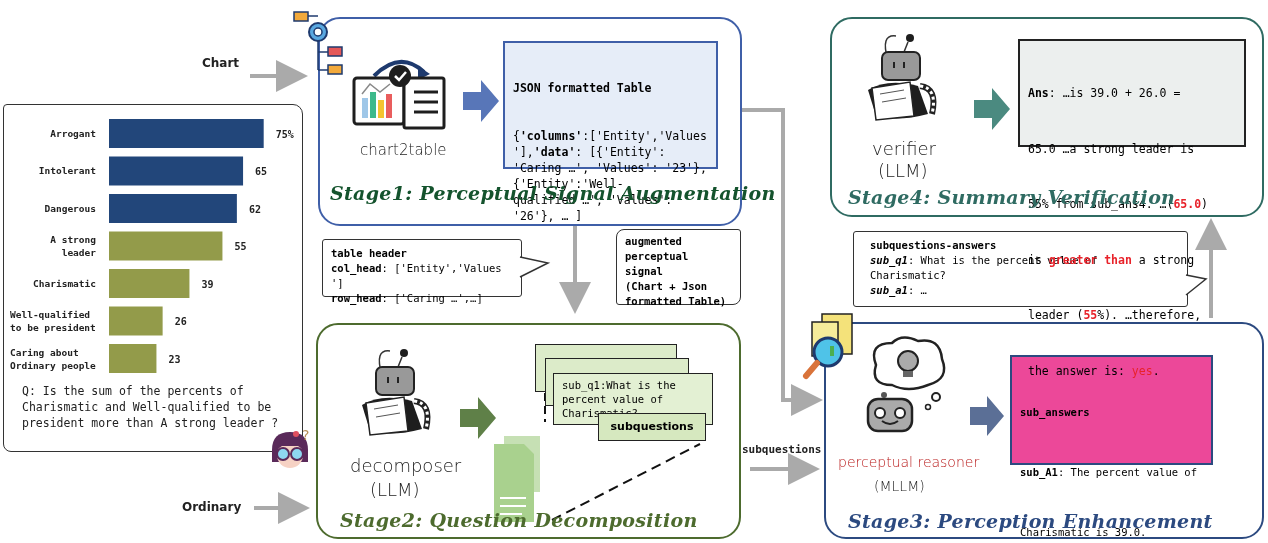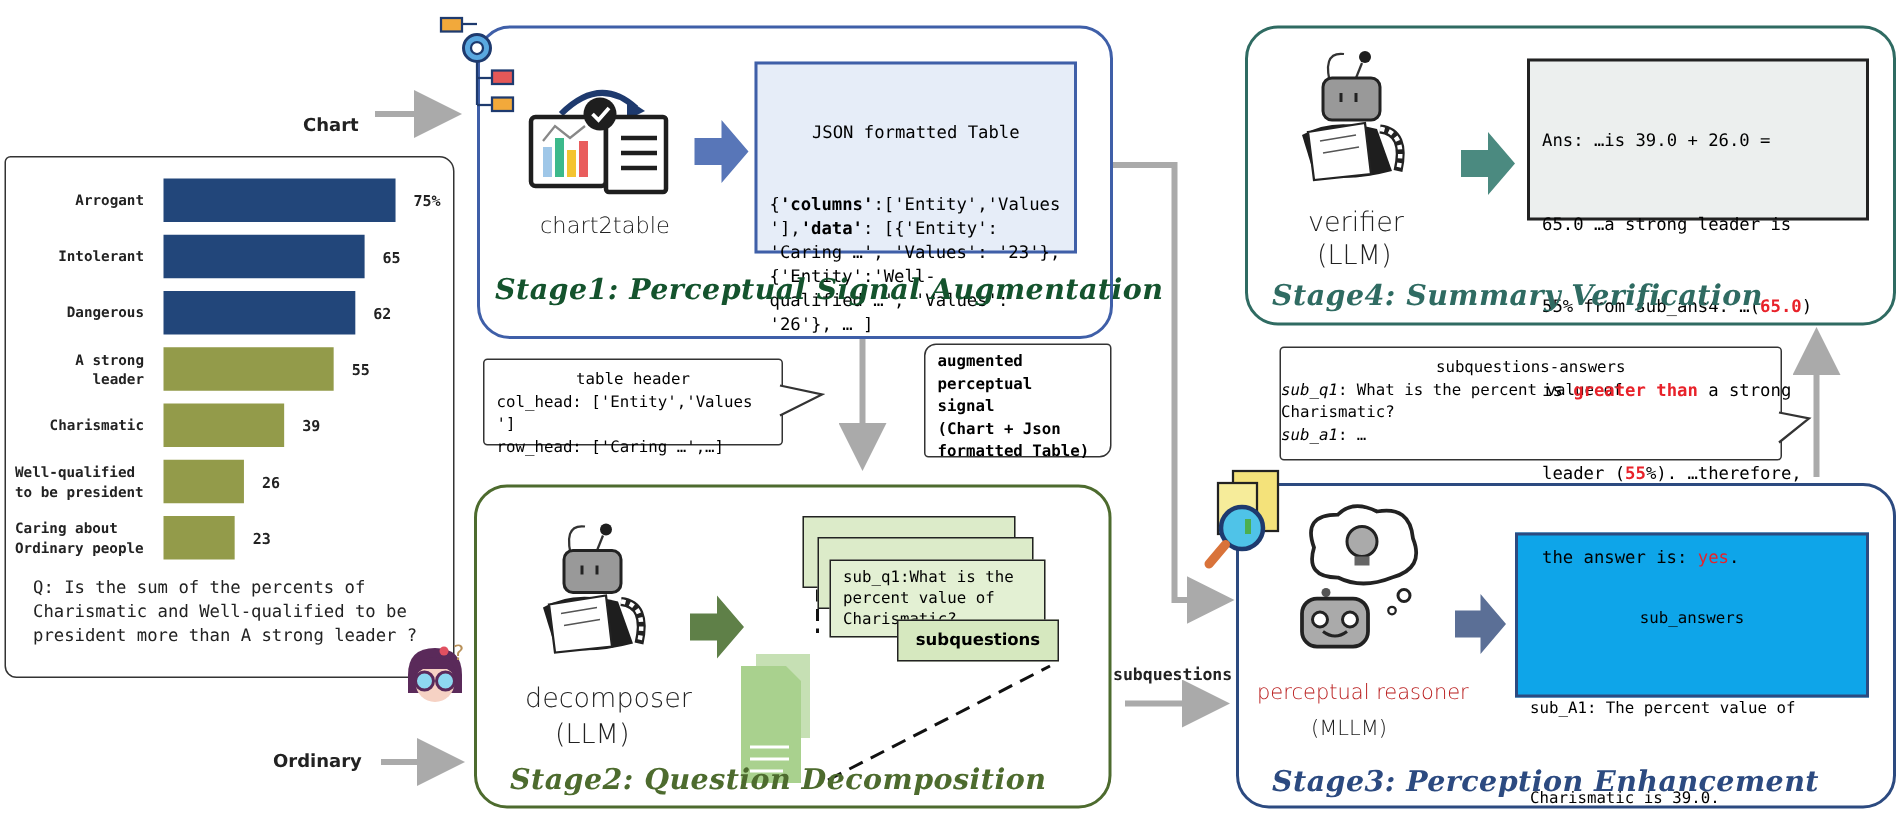--- a/index.html
+++ b/index.html
@@ -4,21 +4,21 @@
 <style>
   html,body{margin:0;padding:0;background:#fff;}
   body{width:1268px;height:543px;position:relative;overflow:hidden;font-family:"DejaVu Sans",sans-serif;}
   .abs{position:absolute;}
   .mono{font-family:"DejaVu Sans Mono","Liberation Mono",monospace;}
   .hand{font-family:"DejaVu Sans",sans-serif;font-weight:300;}
   .stage-title{font-family:"DejaVu Serif","Liberation Serif",serif;font-style:italic;font-weight:bold;font-size:19px;letter-spacing:0.3px;}
   .stage-box{position:absolute;border-radius:22px;border:2px solid;box-sizing:border-box;}
   .wavy{border:1.5px solid #333;box-sizing:border-box;background:#fff;}
   .codebox{position:absolute;box-sizing:border-box;border:2px solid;padding:8px 10px;font-size:12px;line-height:17px;white-space:pre;}
-  .bold{font-weight:normal;text-align:center;}
+  .bold{font-weight:bold;}
   .red{color:#e8222a;font-weight:bold;}
   .redn{color:#e8222a;}
   .small-label{font-family:"DejaVu Sans",sans-serif;font-weight:bold;font-size:12px;color:#222;}
   svg{overflow:visible;}
 </style>
 </head>
 <body>
 
 <svg class="abs" style="left:0;top:0;" width="1268" height="543">
   <defs>
@@ -33,21 +33,21 @@
 
   <line x1="575" y1="226" x2="575" y2="306" stroke="#aaa" stroke-width="4" marker-end="url(#ah)"></line>
 
   <polyline points="742,110 783,110 783,400 815,400" fill="none" stroke="#aaa" stroke-width="4" marker-end="url(#ah)"></polyline>
 
   <line x1="750" y1="469" x2="812" y2="469" stroke="#aaa" stroke-width="4" marker-end="url(#ah)"></line>
 
   <line x1="1211" y1="318" x2="1211" y2="226" stroke="#aaa" stroke-width="4" marker-end="url(#ah)"></line>
 </svg>
 
-<div class="abs small-label" style="left:202px;top:76px;">Chart</div>
+<div class="abs small-label" style="left:202px;top:56px;">Chart</div>
 <div class="abs small-label" style="left:182px;top:500px;">Ordinary</div>
 
 <div class="abs wavy" style="left:3px;top:104px;width:300px;height:348px;border-radius:4px 10px 6px 8px;">
   <svg id="barchart" class="abs" style="left:0;top:0;" width="300" height="280">
       <rect x="105" y="14" width="154.6875" height="29" fill="#22467a"></rect>
       <text x="271.6875" y="32.5" font-size="10" font-weight="bold" font-family="DejaVu Sans Mono, monospace" fill="#222">75%</text>
       <text x="92" text-anchor="end" y="31.5" font-size="9.5" font-weight="bold" font-family="DejaVu Sans Mono, monospace" fill="#222">Arrogant</text>
       <rect x="105" y="51.5" width="134.0625" height="29" fill="#22467a"></rect>
       <text x="251.0625" y="70" font-size="10" font-weight="bold" font-family="DejaVu Sans Mono, monospace" fill="#222">65</text>
       <text x="92" text-anchor="end" y="69" font-size="9.5" font-weight="bold" font-family="DejaVu Sans Mono, monospace" fill="#222">Intolerant</text>
@@ -134,21 +134,21 @@
 
 <div class="abs wavy mono" style="left:616px;top:229px;width:125px;height:76px;padding:4px 8px;font-size:10.5px;line-height:15px;font-weight:bold;border-radius:8px 3px 8px 3px;">
   <div id="aug-lines">
       <div>augmented</div>
       <div>perceptual signal</div>
       <div>(Chart + Json</div>
       <div>formatted Table)</div>
     </div>
 </div>
 
-<div class="abs wavy mono" style="left:853px;top:231px;width:335px;height:76px;padding:6px 0;font-size:10.5px;line-height:15px;border-radius:3px;">
+<div class="abs wavy mono" style="left:853px;top:231px;width:335px;height:76px;padding:6px 16px;font-size:10.5px;line-height:15px;border-radius:3px;">
   <div class="bold">subquestions-answers</div>
   <div><span class="bold" style="font-style:italic;">sub_q1</span><span>: What is the percent value of</span></div>
   <div>Charismatic?</div>
   <div><span class="bold" style="font-style:italic;">sub_a1</span><span>: …</span></div>
 </div>
 <svg class="abs" style="left:1186px;top:275px;" width="22" height="30">
   <path d="M0,0 L20,4 L0,20" fill="#fff" stroke="#333" stroke-width="1.5"></path>
 </svg>
 
 <div class="stage-box" style="left:316px;top:323px;width:425px;height:216px;border-color:#4d6b2e;"></div>
@@ -179,21 +179,21 @@
   <line x1="8" y1="76" x2="34" y2="76" stroke="#fff" stroke-width="2"></line>
   <line x1="8" y1="84" x2="30" y2="84" stroke="#fff" stroke-width="2"></line>
 </svg>
 <svg class="abs" style="left:520px;top:380px;" width="200" height="150">
   <line x1="25" y1="0" x2="25" y2="42" stroke="#111" stroke-width="2" stroke-dasharray="8 5"></line>
   <line x1="32" y1="140" x2="180" y2="64" stroke="#111" stroke-width="2" stroke-dasharray="10 6"></line>
 </svg>
 
 <div class="abs" style="left:535px;top:344px;width:140px;height:46px;background:#dcebc9;border:1.5px solid #222;"></div>
 <div class="abs" style="left:545px;top:358px;width:142px;height:46px;background:#dcebc9;border:1.5px solid #222;"></div>
-<div class="abs mono" style="left:553px;top:373px;width:144px;height:52px;background:#e3f0d3;border:1.5px solid #222;padding:4px 8px;box-sizing:border-box;font-size:10.5px;line-height:14px;overflow:hidden;">
+<div class="abs mono" style="left:553px;top:373px;width:160px;height:52px;background:#e3f0d3;border:1.5px solid #222;padding:4px 8px;box-sizing:border-box;font-size:10.5px;line-height:14px;overflow:hidden;">
   <div id="card-lines">
       <div>sub_q1:What is the</div>
       <div>percent value of</div>
       <div>Charismatic?</div>
     </div>
 </div>
 <div class="abs" style="left:598px;top:413px;width:108px;height:28px;background:#d6e8bf;border:1.5px solid #222;box-sizing:border-box;text-align:center;line-height:25px;font-size:11px;font-weight:bold;">
   <span>subquestions</span>
 </div>
 <div class="abs stage-title" style="left:340px;top:509px;color:#4d6b2e;">Stage2:  Question Decomposition</div>
@@ -218,21 +218,21 @@
   <rect x="10" y="64" width="44" height="32" rx="10" fill="#aaa" stroke="#222" stroke-width="2.5"></rect>
   <circle cx="22" cy="78" r="5" fill="#fff" stroke="#222" stroke-width="2"></circle>
   <circle cx="42" cy="78" r="5" fill="#fff" stroke="#222" stroke-width="2"></circle>
   <path d="M24,86 Q32,92 40,86" fill="none" stroke="#222" stroke-width="2"></path>
 </svg>
 <div class="abs hand" style="left:838px;top:454px;font-size:14px;color:#b91c1c;">perceptual reasoner</div>
 <div class="abs hand" style="left:874px;top:478px;font-size:14px;color:#222;">(MLLM)</div>
 <svg class="abs" style="left:970px;top:396px;" width="34" height="40">
   <path d="M0,11 L17,11 L17,0 L34,20 L17,40 L17,29 L0,29 z" fill="#5b6f96"></path>
 </svg>
-<div class="codebox mono" style="left:1010px;top:355px;width:236px;height:110px;border-color:#2c4a80;background:#0ea5e9;font-size:10.5px;line-height:20px;padding:5px 8px;">
+<div class="codebox mono" style="left:1010px;top:355px;width:203px;height:110px;border-color:#2c4a80;background:#ec4899;font-size:10.5px;line-height:20px;padding:5px 8px;">
   <div class="bold">sub_answers</div>
   <div><span class="bold">sub_A1</span><span>: The percent value of</span></div>
   <div>Charismatic is 39.0.</div>
   
   
 </div>
 <div class="abs stage-title" style="left:848px;top:510px;color:#2c4a80;">Stage3:  Perception Enhancement</div>
 
 <div class="stage-box" style="left:830px;top:17px;width:434px;height:200px;border-color:#2f6b62;"></div>
 <svg class="abs" style="left:858px;top:30px;" width="90" height="100">

